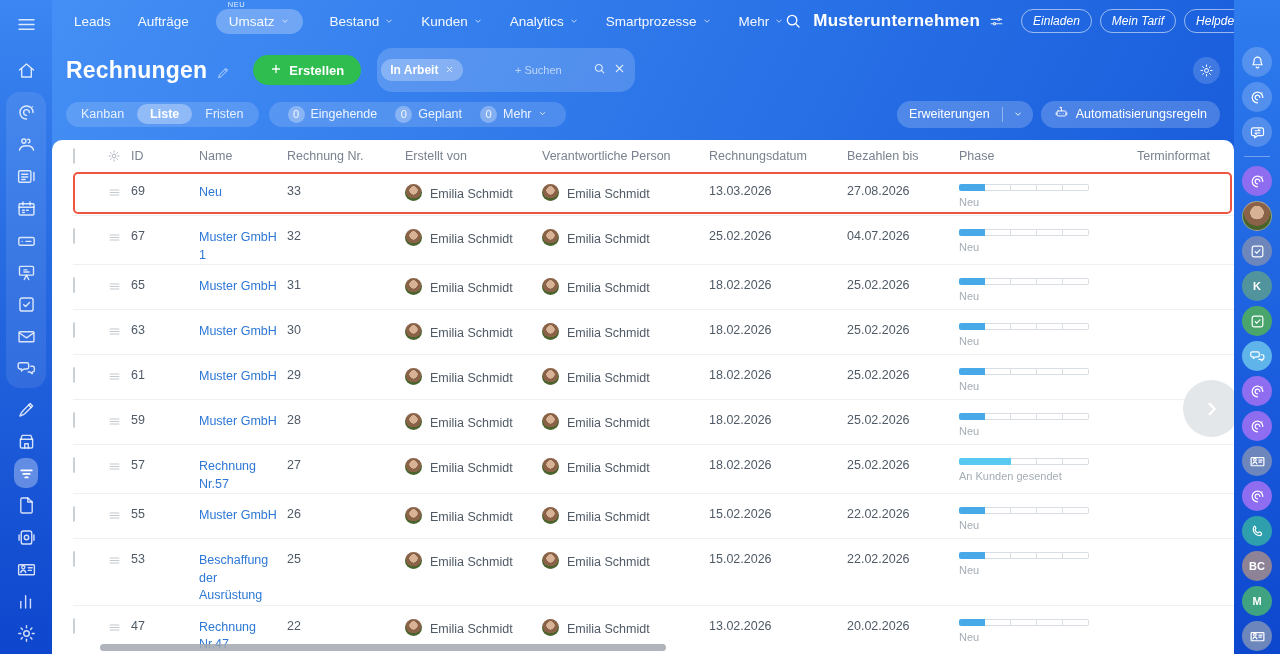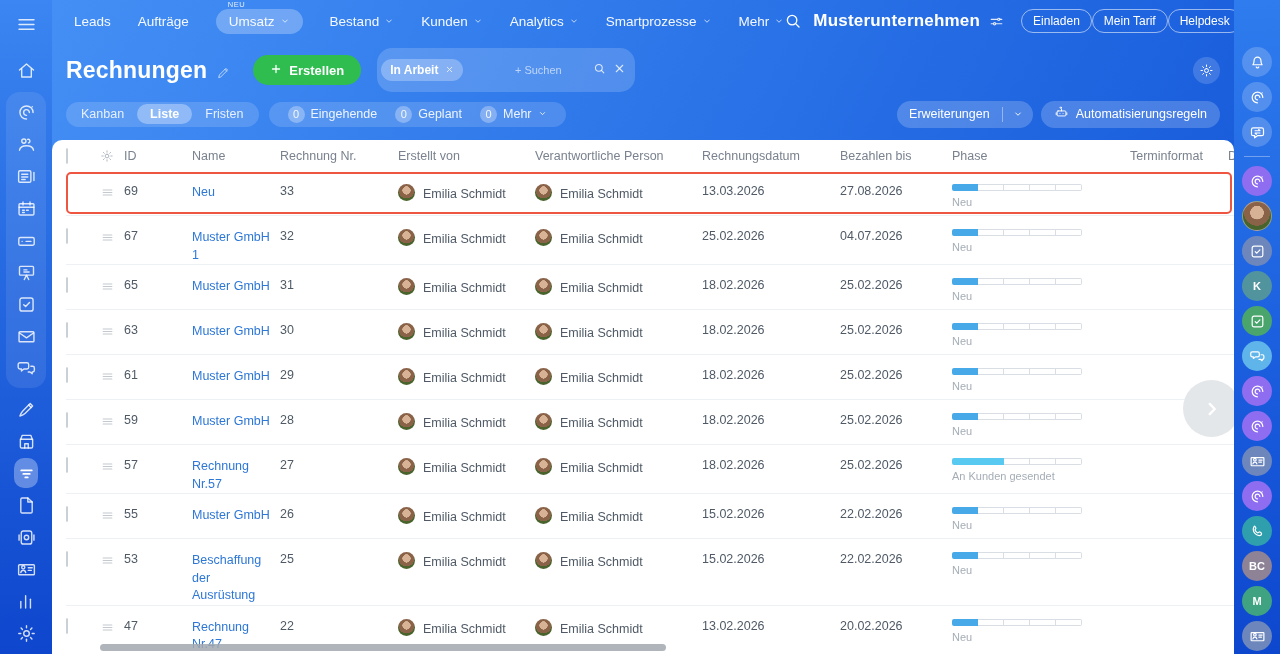--- a/index.html
+++ b/index.html
@@ -85,21 +85,21 @@
   .btn-ext { display:flex; align-items:center; background:rgba(255,255,255,.2); border-radius:14px; height:27px; overflow:hidden; cursor:pointer; }
   .btn-ext .lbl { font-size:12.5px; color:#fff; padding:0 12px; }
   .btn-ext .sep { width:1px; height:15px; background:rgba(255,255,255,.4); }
   .btn-ext .dd { padding:0 10px; display:flex; align-items:center; }
   .btn-ext .dd svg { width:10px; height:10px; color:#fff; }
   .btn-auto { display:flex; align-items:center; gap:7px; background:rgba(255,255,255,.2); border-radius:14px; height:27px; padding:0 13px; font-size:12.5px; color:#fff; cursor:pointer; white-space:nowrap; }
   .btn-auto svg { width:15px; height:15px; }
 
   
   .card { position:absolute; left:52px; right:46px; top:140px; bottom:0; background:#fff; border-radius:10px 10px 0 0; overflow:hidden; z-index:10; }
-  .tgrid { padding-left:14px; }
+  .tgrid { padding-left:21px; }
   .tr { display:grid; grid-template-columns:34px 24px 68px 88px 118px 137px 167px 138px 112px 178px 98px 60px; align-items:start; position:relative; }
   .thead { height:31px; align-items:center; color:#79828e; font-size:12.5px; }
   .thead .th { cursor:pointer; white-space:nowrap; overflow:hidden; }
   .row { min-height:45px; border-bottom:1px solid #eef1f4; padding-top:0; font-size:12.5px; color:#4f5a66; }
   .row > div { padding-top:13px; }
   .row.hl::after { content:""; position:absolute; inset:1px 2px 1px 0; border:2.5px solid #ef5642; border-radius:5px; pointer-events:none; }
   .cb { width:15px; height:15px; border:1.5px solid #c9d0d6; border-radius:3px; background:#fff; cursor:pointer; margin-top:1px; }
   .thead .cb { margin-top:0; }
   .drag { color:#c3c9cf; cursor:grab; padding-top:14px !important; }
   .drag svg { width:15px; height:15px; }
@@ -333,21 +333,21 @@
           </svg></span>
       <span class="company">Musterunternehmen</span>
       <span class="tb-sliders" id="tb-sliders"><svg viewBox="0 0 24 24" fill="none" stroke="currentColor" stroke-width="1.8" stroke-linecap="round" stroke-linejoin="round">
             <path d="M3.5 8.5h10"></path>
             <path d="M17.5 8.5h3"></path>
             <path d="M13.8 8.5a1.8 1.8 0 1 0 3.6 0 1.8 1.8 0 0 0-3.6 0"></path>
             <path d="M3.5 15.5h3"></path>
             <path d="M11 15.5h9.5"></path>
             <path d="M7.1 15.5a1.8 1.8 0 1 0 3.6 0 1.8 1.8 0 0 0-3.6 0"></path>
           </svg></span>
-      <span id="tb-pills" style="display:flex;gap:0;">
+      <span id="tb-pills" style="display:flex;gap:8px;font-style:italic;">
           <span class="tb-pill">Einladen</span>
           <span class="tb-pill">Mein Tarif</span>
           <span class="tb-pill">Helpdesk</span>
         </span>
       <span class="time-wrap">
         <span class="clk" id="tb-clock"><svg viewBox="0 0 24 24" fill="none" stroke="currentColor" stroke-width="2" stroke-linecap="round" stroke-linejoin="round">
               <path d="M12 4.5a7.5 7.5 0 1 1 0 15 7.5 7.5 0 0 1 0-15"></path>
               <path d="M12 8v4.5l3 1.8"></path>
             </svg></span>
 

